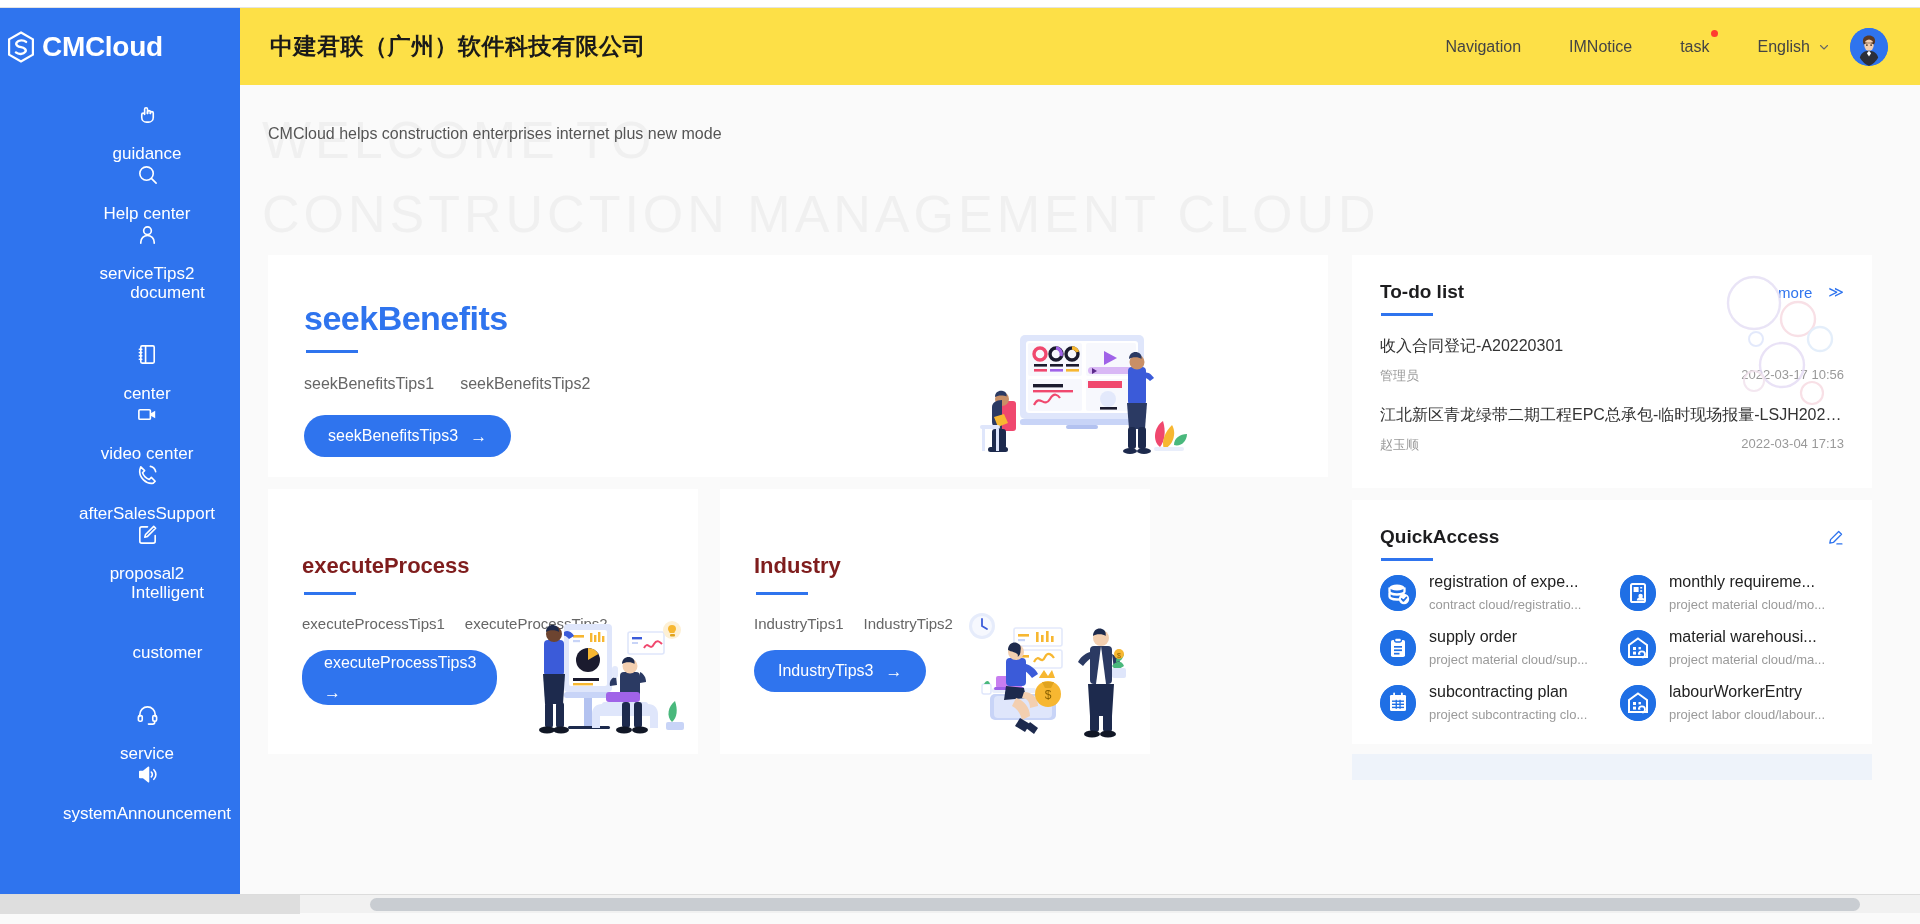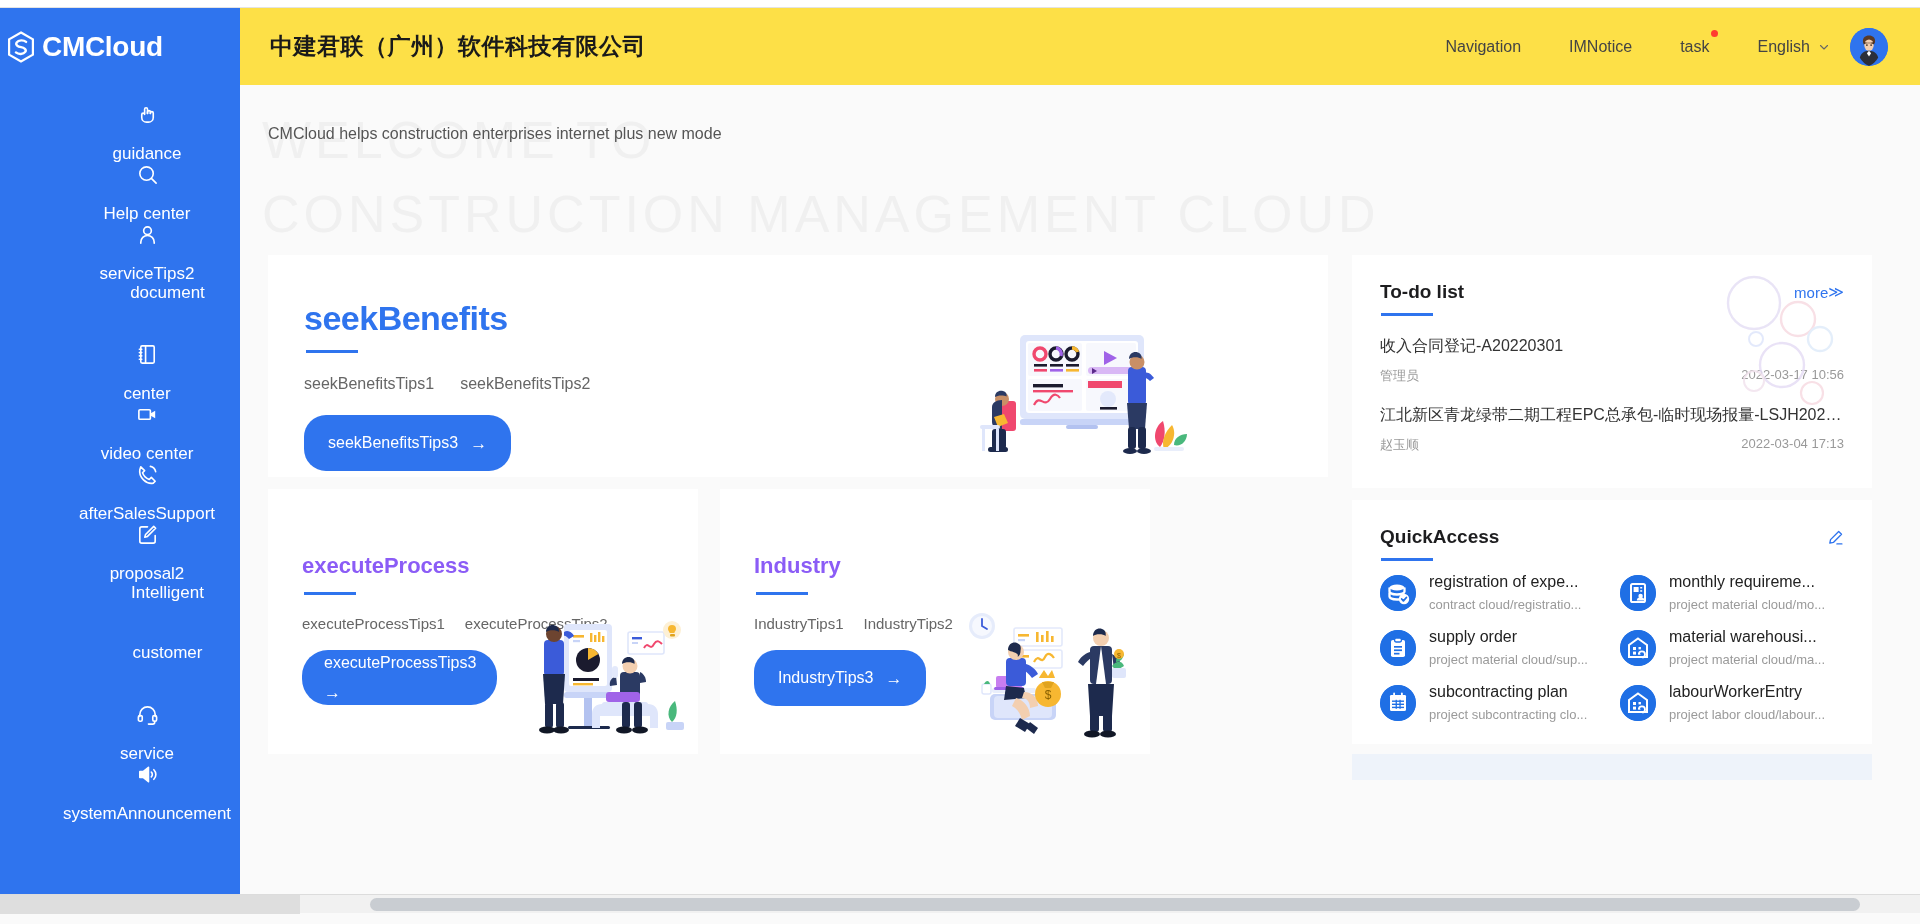--- a/index.html
+++ b/index.html
@@ -81,39 +81,39 @@
   .card { background: #ffffff; position: relative; overflow: hidden; }
 
   
   .hero { height: 222px; padding: 44px 0 0 36px; position: relative; }
   .hero-title { font-size: 34px; font-weight: bold; color: #2f74ee; letter-spacing: -0.5px; }
   .rule { width: 52px; height: 3px; background: #2f74ee; margin: 12px 0 22px 2px; }
   .tips-row { display: flex; gap: 26px; font-size: 16px; color: #666; margin-bottom: 22px; }
   .cta {
     display: inline-flex; align-items: center; gap: 12px;
     background: #2f74ee; color: #fff; border: none; border-radius: 22px;
-    font-size: 16px; padding: 19px 24px; cursor: pointer;
+    font-size: 16px; padding: 12px 24px; cursor: pointer;
     font-family: "Liberation Sans", sans-serif;
   }
   .cta .arrow { font-size: 17px; line-height: 1; }
   .hero-art { position: absolute; right: 130px; bottom: 6px; width: 230px; height: 150px; }
 
   .row2 { display: flex; gap: 22px; margin-top: 12px; }
   .mini { width: 430px; height: 265px; padding: 64px 0 0 34px; position: relative; }
-  .mini-title { font-size: 22px; font-weight: bold; color: #8b5cf6; }
+  .mini-title { font-size: 22px; font-weight: bold; color: #7f1d1d; }
   .mini .rule { margin: 13px 0 20px 2px; }
   .mini .tips-row { font-size: 15px; gap: 20px; margin-bottom: 18px; }
   .mini-art { position: absolute; right: 6px; bottom: 14px; width: 190px; height: 130px; }
   .cta.wrapcta { max-width: 195px; border-radius: 26px; flex-wrap: wrap; padding: 4px 22px; }
 
   
   .panel { padding: 26px 28px 22px 28px; position: relative; }
   .panel-head { display: flex; align-items: center; justify-content: space-between; }
   .panel-title { font-size: 19px; font-weight: bold; color: #1d1d1f; }
-  .more { font-size: 15px; color: #2f74ee; cursor: pointer; display: flex; align-items: center; gap: 0; }
+  .more { font-size: 15px; color: #2f74ee; cursor: pointer; display: flex; align-items: center; gap: 16px; }
   .edit-ico { width: 17px; height: 17px; cursor: pointer; }
   .panel .rule { margin: 10px 0 12px 1px; }
 
   .todo-item { padding: 8px 0 12px 0; cursor: pointer; }
   .todo-name {
     font-size: 16px; color: #333; margin-bottom: 10px;
     white-space: nowrap; overflow: hidden; text-overflow: ellipsis; max-width: 462px;
   }
   .todo-meta { display: flex; justify-content: space-between; font-size: 13px; color: #999; }
 

